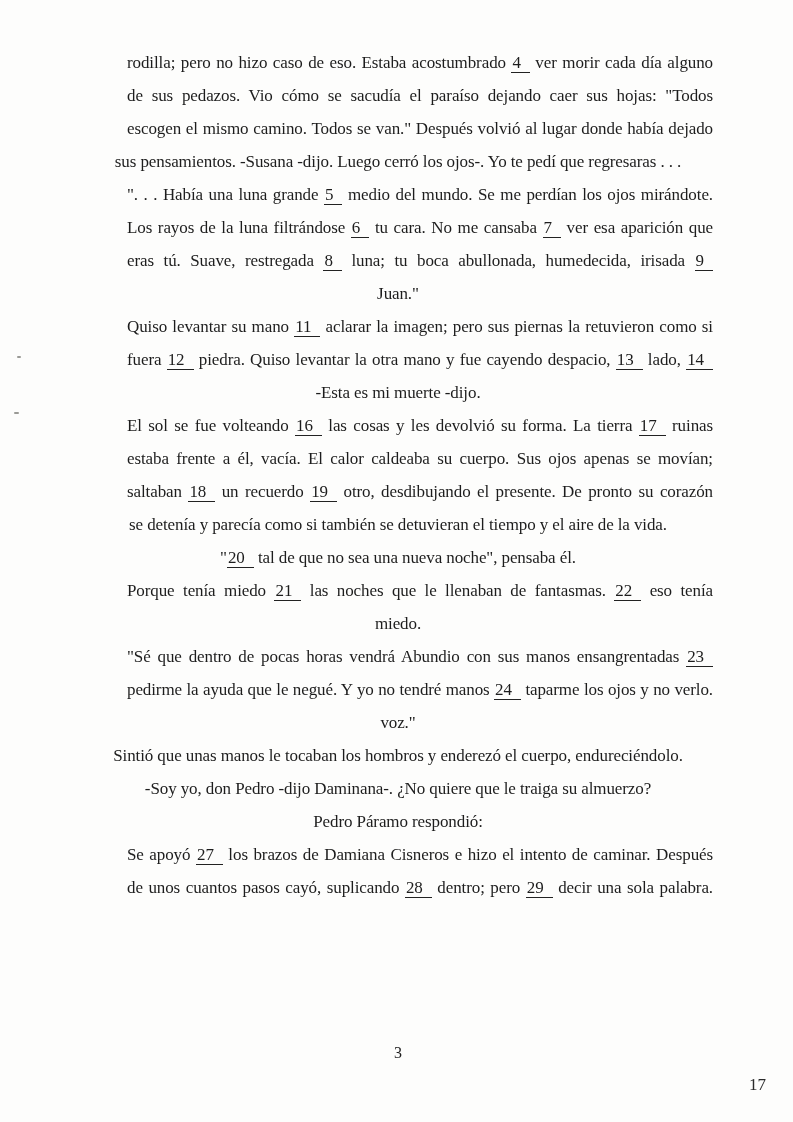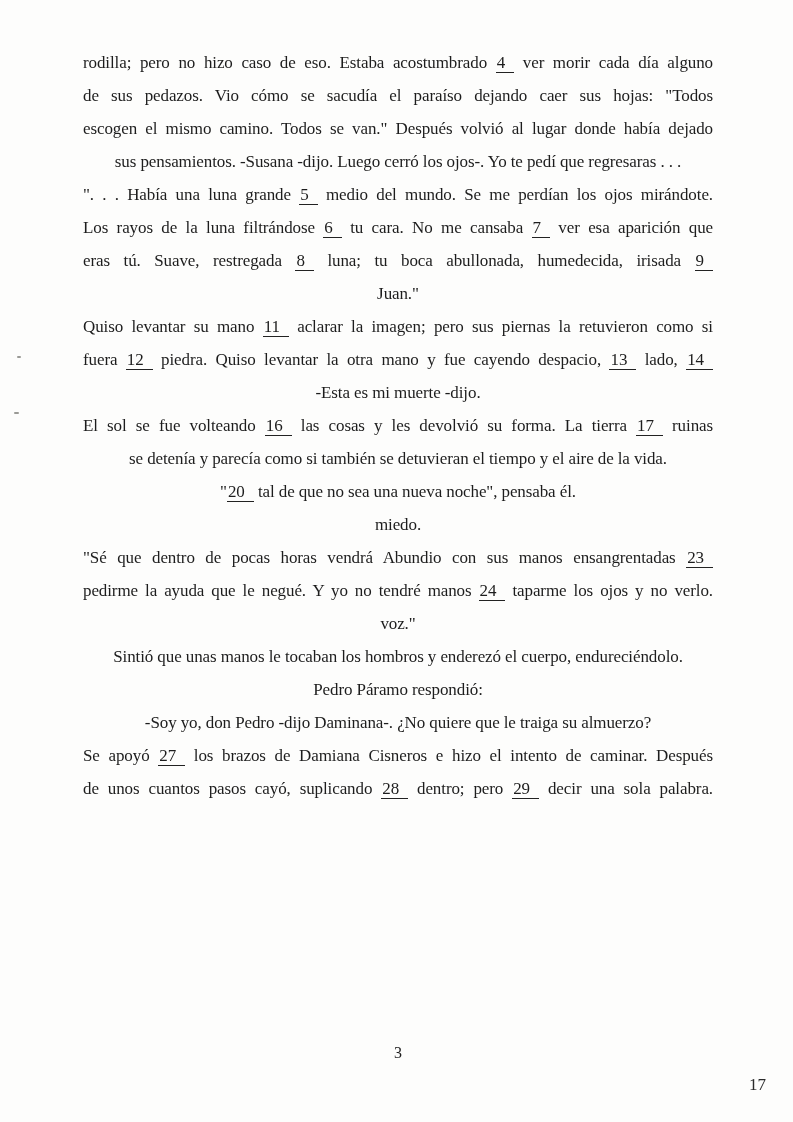--- a/index.html
+++ b/index.html
@@ -13,21 +13,21 @@
   }
   .text-block {
     position: absolute;
     left: 83px; top: 46px;
     width: 630px;
     font-size: 17px;
     line-height: 33px;
     letter-spacing: -0.1px;
   }
   .line { text-align: center; }
-  .line.just { text-align: justify; text-align-last: justify; }
+  .line.just { text-align: justify; text-align-last: justify; margin-left: 44px; }
   .blank {
     display: inline-block;
     border-bottom: 1.4px solid #222;
     padding: 0 9px 0 1px;
     line-height: 1.05;
   }
   .page-num-center {
     position: absolute;
     top: 1044px; left: 83px; width: 630px;
     text-align: center;
@@ -60,29 +60,32 @@
       <div class="line just">escogen el mismo camino. Todos se van." Después volvió al lugar donde había dejado</div>
       <div class="line">sus pensamientos. -Susana -dijo. Luego cerró los ojos-. Yo te pedí que regresaras . . .</div>
       <div class="line just">". . . Había una luna grande <span class="blank">5</span> medio del mundo. Se me perdían los ojos mirándote.</div>
       <div class="line just">Los rayos de la luna filtrándose <span class="blank">6</span> tu cara. No me cansaba <span class="blank">7</span> ver esa aparición que</div>
       <div class="line just">eras tú. Suave, restregada <span class="blank">8</span> luna; tu boca abullonada, humedecida, irisada <span class="blank">9</span></div>
       <div class="line">Juan."</div>
       <div class="line just">Quiso levantar su mano <span class="blank">11</span> aclarar la imagen; pero sus piernas la retuvieron como si</div>
       <div class="line just">fuera <span class="blank">12</span> piedra. Quiso levantar la otra mano y fue cayendo despacio, <span class="blank">13</span> lado, <span class="blank">14</span></div>
       <div class="line">-Esta es mi muerte -dijo.</div>
       <div class="line just">El sol se fue volteando <span class="blank">16</span> las cosas y les devolvió su forma. La tierra <span class="blank">17</span> ruinas</div>
+      <div class="line just">estaba frente a él, vacía. El calor caldeaba su cuerpo. Sus ojos apenas se movían;</div>
+      <div class="line just">saltaban <span class="blank">18</span> un recuerdo <span class="blank">19</span> otro, desdibujando el presente. De pronto su corazón</div>
       <div class="line">se detenía y parecía como si también se detuvieran el tiempo y el aire de la vida.</div>
       <div class="line">"<span class="blank">20</span> tal de que no sea una nueva noche", pensaba él.</div>
+      <div class="line just">Porque tenía miedo <span class="blank">21</span> las noches que le llenaban de fantasmas. <span class="blank">22</span> eso tenía</div>
       <div class="line">miedo.</div>
       <div class="line just">"Sé que dentro de pocas horas vendrá Abundio con sus manos ensangrentadas <span class="blank">23</span></div>
       <div class="line just">pedirme la ayuda que le negué. Y yo no tendré manos <span class="blank">24</span> taparme los ojos y no verlo.</div>
       <div class="line">voz."</div>
       <div class="line">Sintió que unas manos le tocaban los hombros y enderezó el cuerpo, endureciéndolo.</div>
+      <div class="line">-Soy yo, don Pedro -dijo Daminana-. ¿No quiere que le traiga su almuerzo?</div>
       <div class="line">Pedro Páramo respondió:</div>
-      <div class="line">-Soy yo, don Pedro -dijo Daminana-. ¿No quiere que le traiga su almuerzo?</div>
       <div class="line just">Se apoyó <span class="blank">27</span> los brazos de Damiana Cisneros e hizo el intento de caminar. Después</div>
       <div class="line just">de unos cuantos pasos cayó, suplicando <span class="blank">28</span> dentro; pero <span class="blank">29</span> decir una sola palabra.</div>
     </div>
 
   <div class="page-num-center">3</div>
 
   <div class="corner-num">17</div>
 </div>
 
 </body></html>

